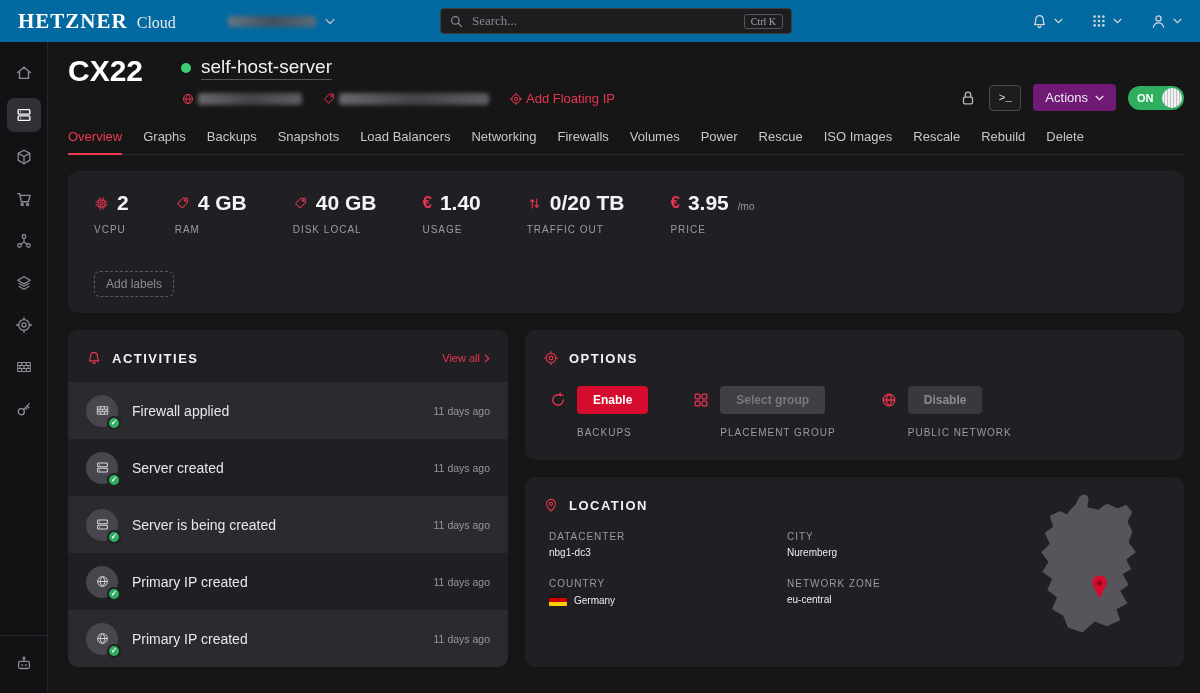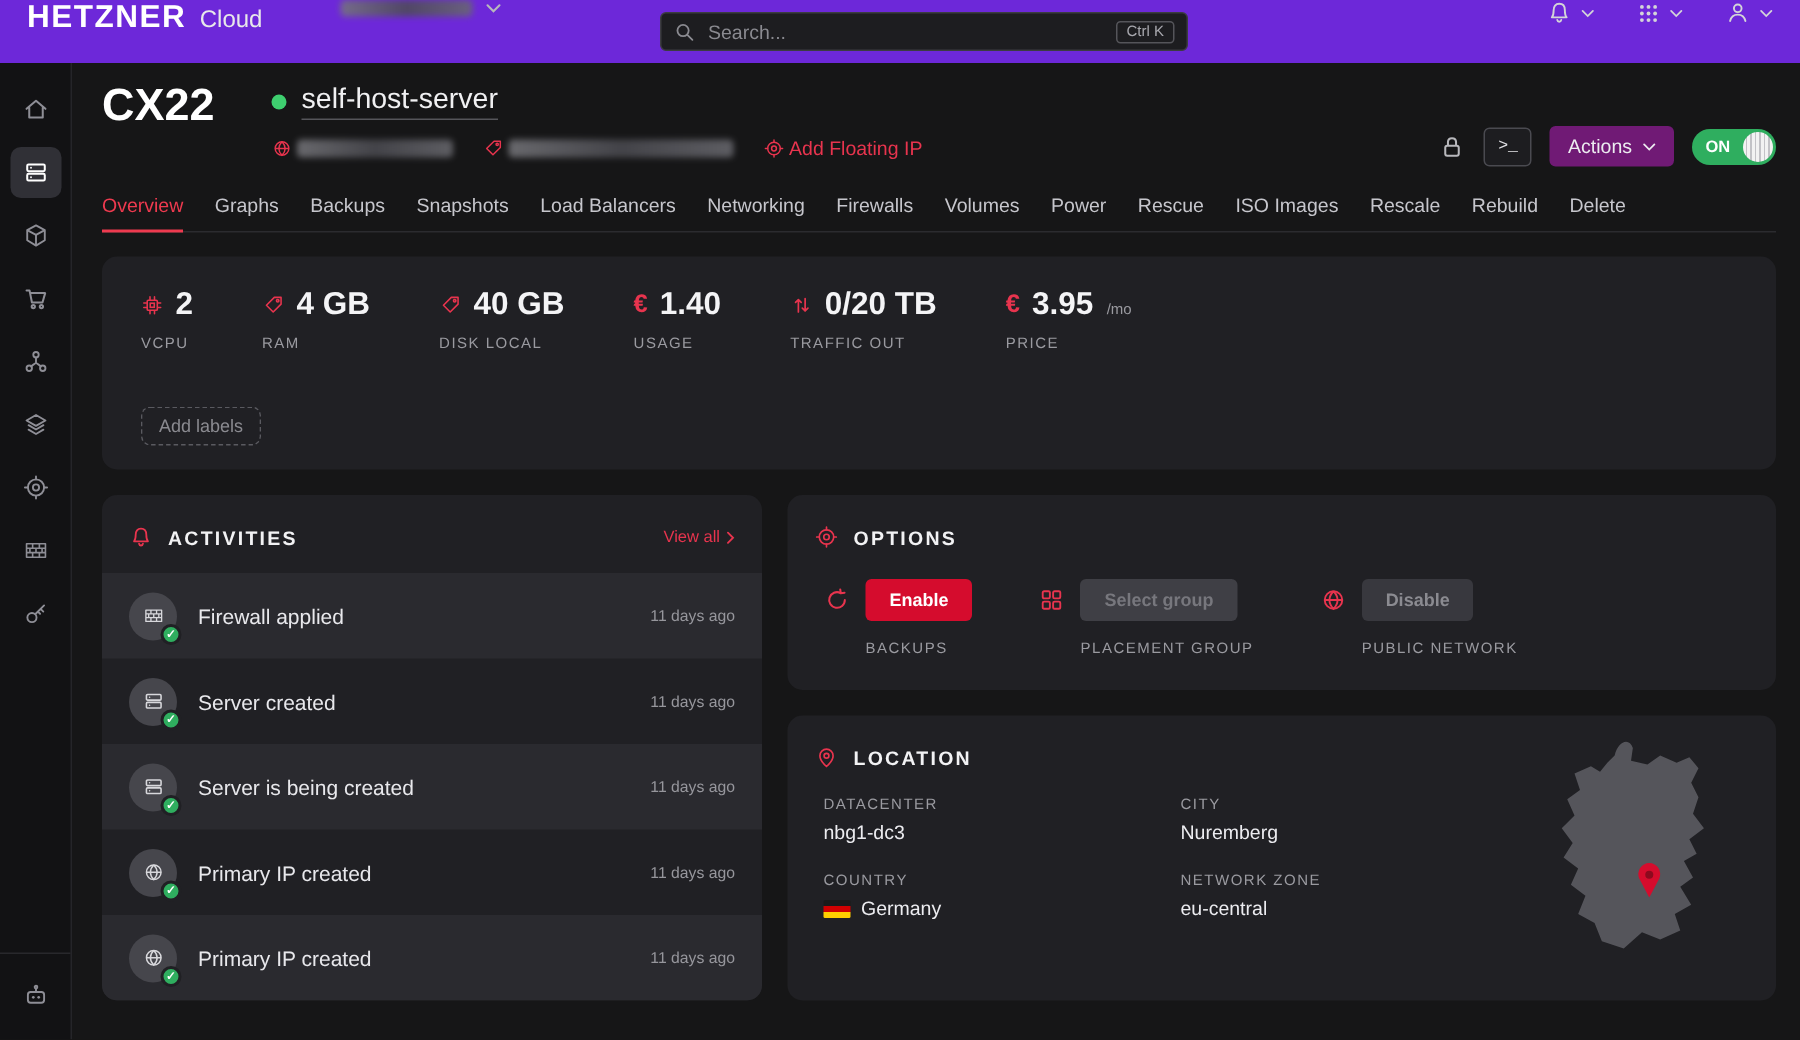--- a/index.html
+++ b/index.html
@@ -6,22 +6,23 @@
   html,body { width:1200px; height:693px; overflow:hidden; }
   body {
     font-family:"Liberation Sans", sans-serif;
     background:#161617; color:#d8d8dc; position:relative;
   }
   svg { display:block; }
 
   
   .topbar {
     position:absolute; top:0; left:0; right:0; height:42px;
-    background:#6d28d9; display:flex; align-items:flex-start; padding:0 18px;
+    background:#0369a1; display:flex; align-items:center; padding:0 18px;
     z-index:10;
+    font-family:Liberation Serif, serif;
   }
   .brand { display:flex; align-items:baseline; gap:9px; }
   .brand-main { color:#fff; font-size:21px; font-weight:800; letter-spacing:1px; }
   .brand-sub { color:#e8e8ea; font-size:16px; font-weight:400; }
   .project-select { display:flex; align-items:center; gap:9px; margin-left:52px; color:#b8b8bc; cursor:pointer; }
   .redacted { background:linear-gradient(90deg,#77777c,#4c4c52,#6a6a70); border-radius:3px; filter:blur(2px); opacity:.85; }
   .r-project { width:88px; height:11px; }
   .r-serverid { width:60px; height:9px; }
   .r-ip4 { width:104px; height:12px; }
   .r-ip6 { width:150px; height:12px; }
@@ -151,21 +152,21 @@
   .btn-disabled { background:#3f3f45; color:#77777d; cursor:default; }
   .btn-dark { background:#38383e; color:#8b8b91; cursor:default; }
   .option-label { margin-top:13px; margin-left:28px; font-size:10px; letter-spacing:1px; color:#9a9aa0; }
 
   .location-card { position:relative; min-height:190px; padding-bottom:22px; }
   .loc-grid {
     display:grid; grid-template-columns:238px 238px; row-gap:20px;
     padding:2px 18px 0 24px;
   }
   .loc-label { font-size:10px; letter-spacing:1px; color:#9a9aa0; }
-  .loc-value { margin-top:5px; font-size:13px; color:#ececf0; display:flex; align-items:center; gap:7px; }
+  .loc-value { margin-top:5px; font-size:10px; color:#ececf0; display:flex; align-items:center; gap:7px; }
   .flag-de {
     width:18px; height:12px; border-radius:1px; flex:none;
     background:linear-gradient(#1a1a1a 0 33%, #d00000 33% 66%, #ffce00 66% 100%);
   }
   .map-wrap { position:absolute; right:14px; top:12px; width:158px; height:158px; }
 </style>
 </head>
 <body>
 
 <div class="topbar">

